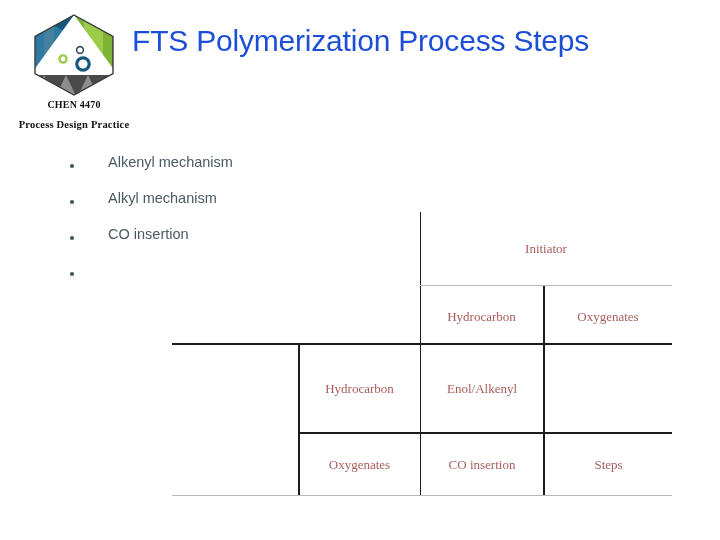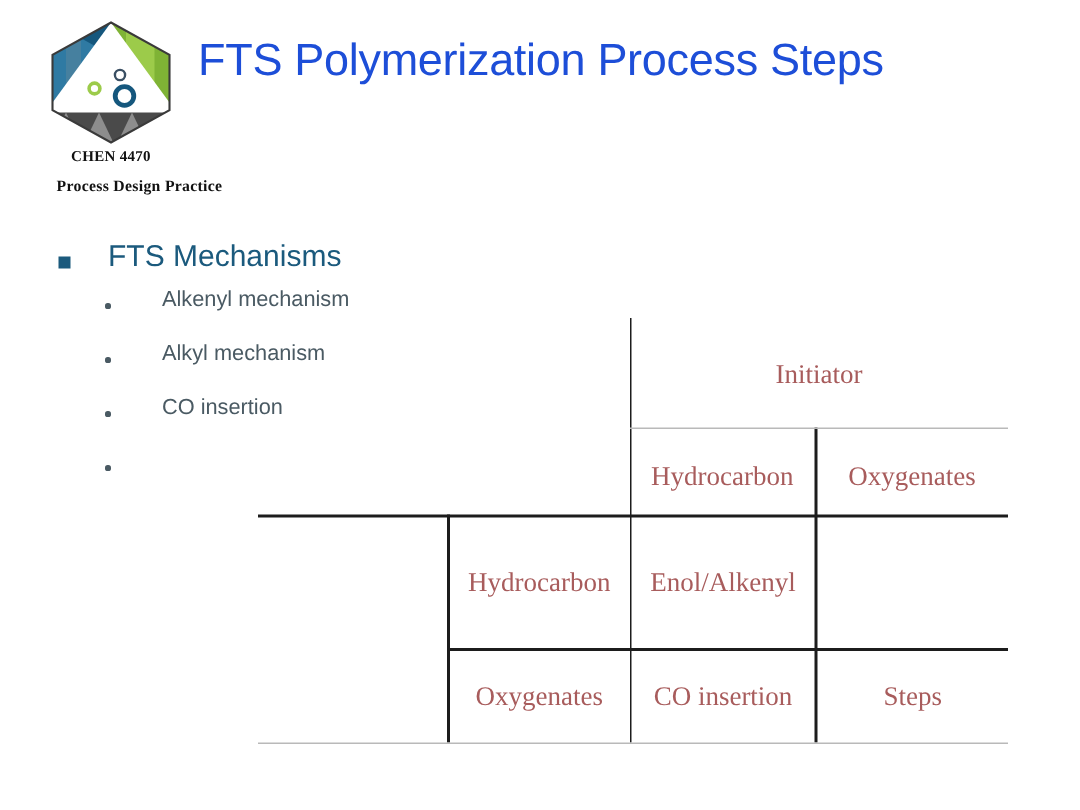--- a/index.html
+++ b/index.html
@@ -35,21 +35,21 @@
   }
   #logo-hex svg { display: block; }
   .logo-caption {
     font-family: "Liberation Serif", serif;
     font-weight: bold;
     color: #111111;
     letter-spacing: .2px;
     line-height: 1.12;
   }
   #logo-course { font-size: 10px; margin-top: 1px; }
-  #logo-subtitle { font-size: 10.5px; margin-top: 1px; padding-left: 19px; }
+  #logo-subtitle { font-size: 10.5px; margin-top: 1px; }
 
   #slide-title {
     position: absolute;
     left: 132px; top: 22px;
     width: 520px;
     font-family: "Liberation Sans", sans-serif;
     font-size: 30px;
     font-weight: normal;
     line-height: 1.28;
     color: #1d4ed8;
@@ -107,21 +107,21 @@
   #matrix-figure .mline { position: absolute; background: #1c1c1c; }
   #matrix-figure .mline.light { background: #b9b9b9; }
 
   .mcell {
     position: absolute;
     display: flex;
     align-items: center;
     justify-content: center;
     text-align: right;
     font-family: "Liberation Serif", serif;
-    font-size: 18px;
+    font-size: 13px;
     color: #a85c5c;
     white-space: nowrap;
   }
 </style>
 </head>
 <body>
 
 <div id="slide-header">
 
   <div id="logo-block">
@@ -165,24 +165,20 @@
     <div id="logo-course" class="logo-caption">CHEN 4470</div>
   </div>
 
   <div id="logo-subtitle" class="logo-caption" style="position:absolute; left:0px; top:118px; width:148px; text-align:center;">Process Design Practice</div>
 
   <div id="slide-title">FTS Polymerization Process Steps</div>
 </div>
 
 <div id="bullet-region">
 
-  <div id="l1-row">
-    <span id="l1-bullet"></span>
-    <span id="l1-text">FTS Mechanisms</span>
-  </div>
 
   <div class="l2-row">
     <span class="l2-bullet"></span>
     <span class="l2-text">Alkenyl mechanism</span>
   </div>
   <div class="l2-row">
     <span class="l2-bullet"></span>
     <span class="l2-text">Alkyl mechanism</span>
   </div>
   <div class="l2-row">

